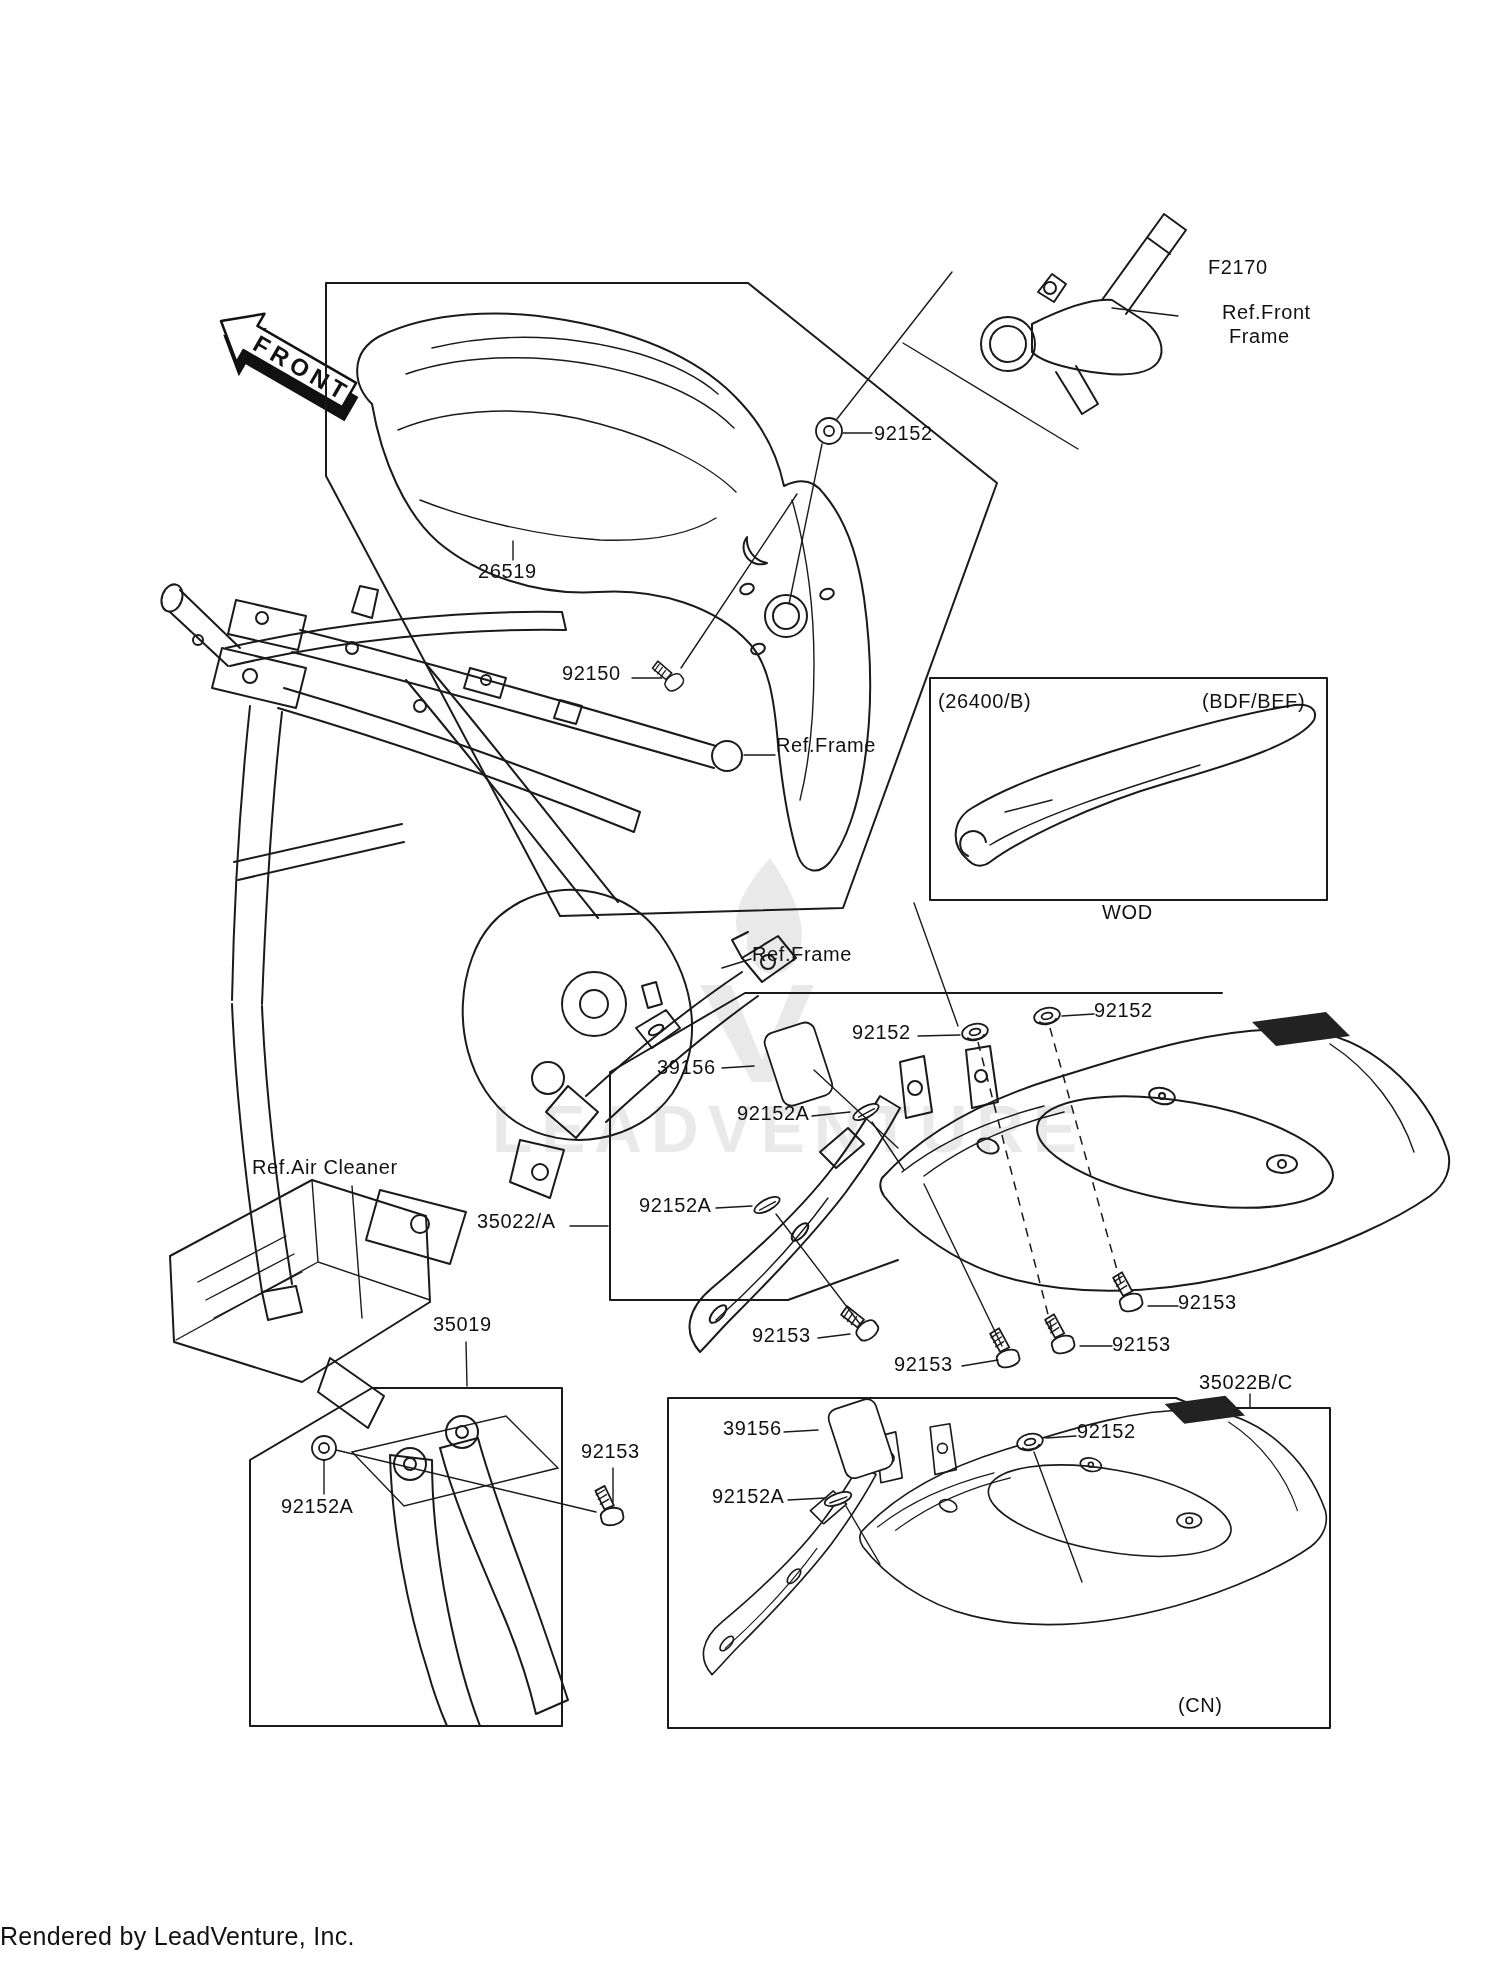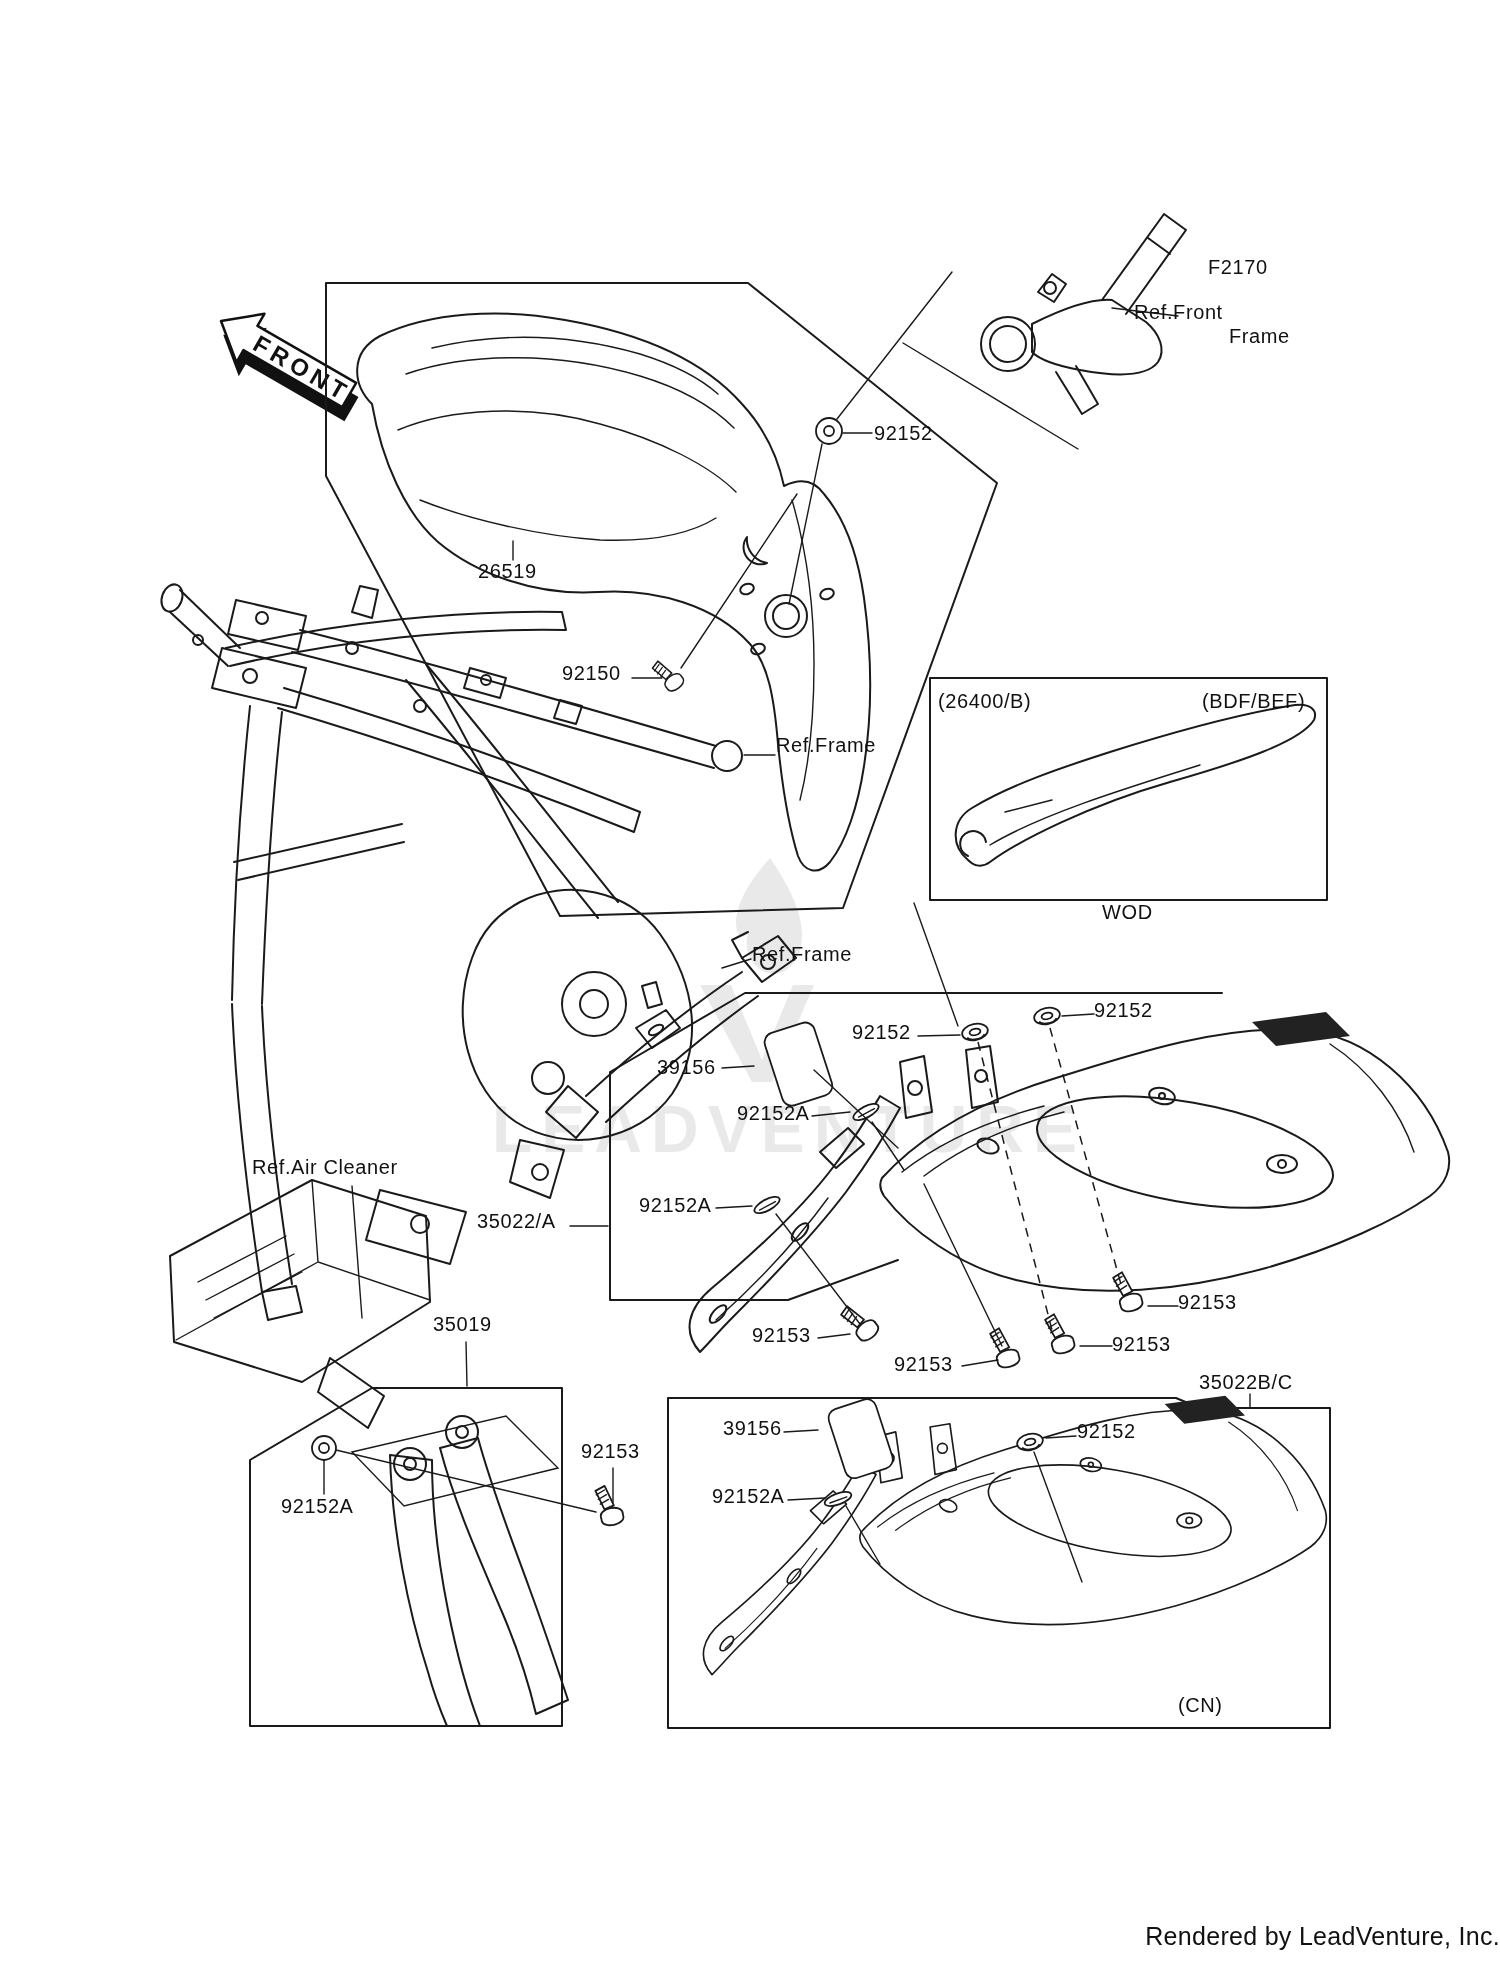--- a/index.html
+++ b/index.html
@@ -1,21 +1,21 @@
 <!DOCTYPE html>
 <html><head>
 <meta charset="utf-8">
 <style>
   html,body{margin:0;padding:0;background:#fff;}
   #page{position:relative;width:1500px;height:1962px;background:#fff;overflow:hidden;
         font-family:"Liberation Sans",sans-serif;}
   #art{position:absolute;left:0;top:0;}
   .lbl{position:absolute;font-size:20px;line-height:1.1;letter-spacing:.6px;color:#111;
        white-space:pre;font-family:"Liberation Sans",sans-serif;}
-  .footer{position:absolute;left:0;top:1922px;width:100%;text-align:right;
+  .footer{position:absolute;left:0;top:1922px;width:100%;text-align:left;
           font-size:25px;color:#111;letter-spacing:.3px;}
   svg *{vector-effect:none;}
   .ln{stroke:#1a1a1a;fill:none;stroke-width:2;stroke-linecap:round;stroke-linejoin:round;}
   .ld{stroke:#1a1a1a;fill:none;stroke-width:1.4;stroke-linecap:round;}
   .hw{stroke:#1a1a1a;fill:#fff;stroke-width:1.8;stroke-linejoin:round;}
   .dash{stroke:#1a1a1a;fill:none;stroke-width:1.5;stroke-dasharray:9 7;}
   .wm{fill:#e9e9e9;}
 </style>
 </head>
 <body>
@@ -250,21 +250,21 @@
     <path class="ld" d="M 466,1342 L 467,1386"></path>
     <path class="ld" d="M 324,1460 L 324,1494 M 336,1450 L 596,1512"></path>
     <path class="ld" d="M 613,1468 L 613,1502"></path>
     <path class="ld" d="M 784,1432 L 818,1430 M 788,1500 L 825,1498 M 846,1506 L 880,1564"></path>
     <path class="ld" d="M 1076,1436 L 1046,1438 M 1034,1452 L 1082,1582"></path>
     <path class="ld" d="M 1250,1394 L 1250,1408"></path>
   </g>
 </svg>
 
 <div class="lbl" style="left:1208px;top:256px">F2170</div>
-<div class="lbl" style="left:1134px;top:301px">Ref.Front</div>
+<div class="lbl" style="left:1222px;top:301px">Ref.Front</div>
 <div class="lbl" style="left:1229px;top:325px">Frame</div>
 <div class="lbl" style="left:874px;top:422px">92152</div>
 <div class="lbl" style="left:478px;top:560px">26519</div>
 <div class="lbl" style="left:562px;top:662px">92150</div>
 <div class="lbl" style="left:776px;top:734px">Ref.Frame</div>
 <div class="lbl" style="left:938px;top:690px">(26400/B)</div>
 <div class="lbl" style="left:1202px;top:690px">(BDF/BEF)</div>
 <div class="lbl" style="left:1102px;top:901px">WOD</div>
 <div class="lbl" style="left:752px;top:943px">Ref.Frame</div>
 <div class="lbl" style="left:852px;top:1021px">92152</div>

